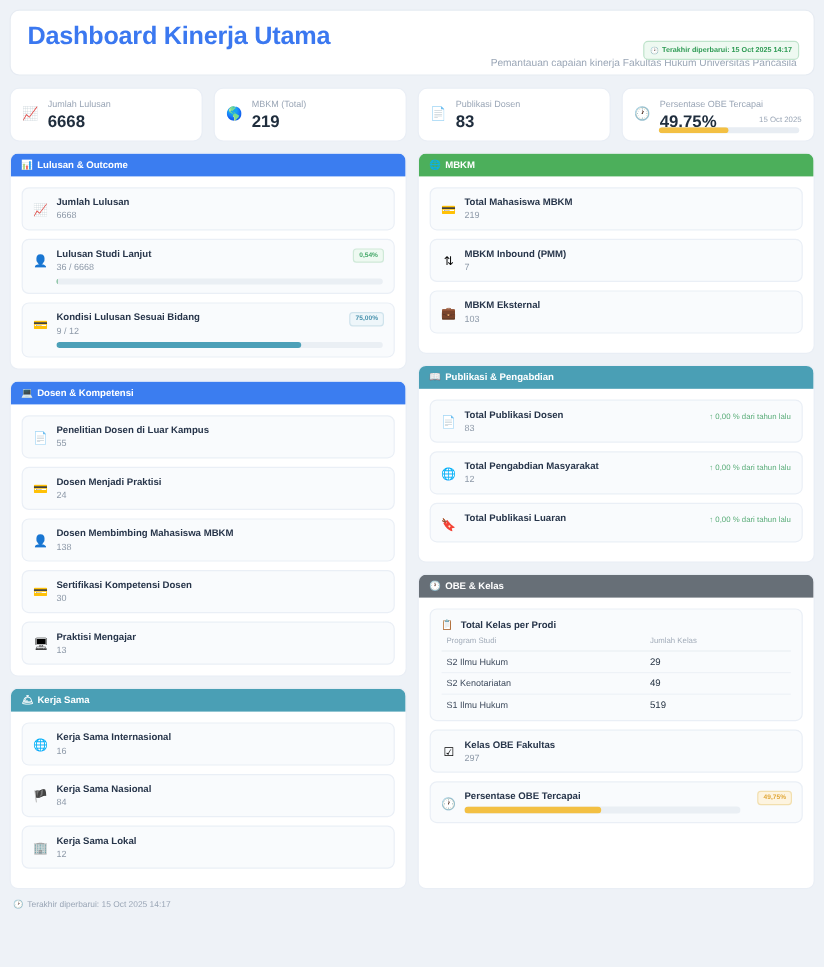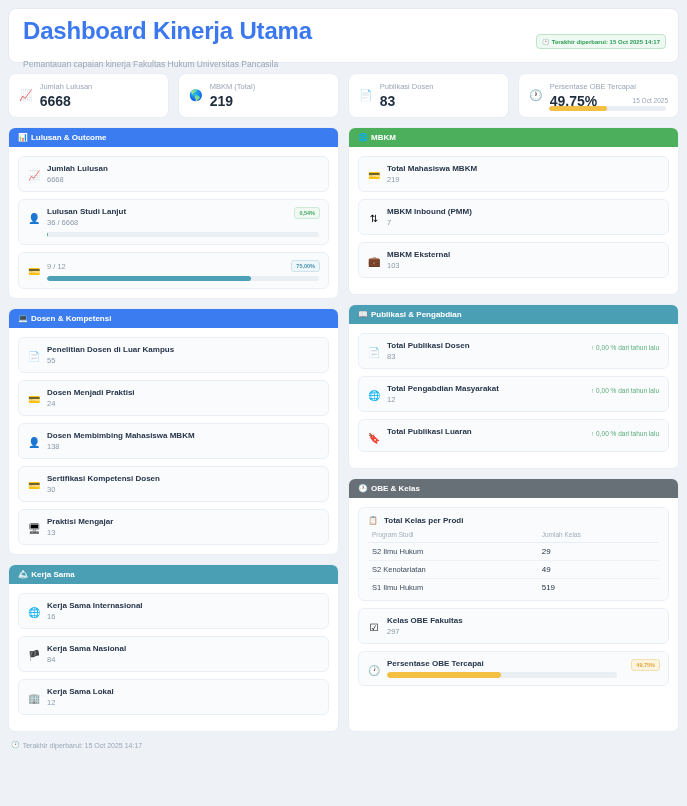--- a/index.html
+++ b/index.html
@@ -16,29 +16,30 @@
   .header {
     background: #ffffff;
     border: 1px solid #e6ebf2;
     border-radius: 8px;
     padding: 10px 14px 12px 14px;
     position: relative;
     height: 55px;
   }
   .header-title {
     color: #3b78f0;
-    font-size: 24px;
+    font-size: 21px;
     font-weight: bold;
     letter-spacing: -0.2px;
     line-height: 24px;
   }
   .header-sub {
     color: #9aa6b6;
     font-size: 8.5px;
-    margin-top: 16px;
+    margin-top: 4px;
+    text-align: right;
   }
   .header-badge {
     position: absolute;
     right: 12px;
     top: 25px;
     background: #eef9f1;
     border: 1px solid #bfe3cb;
     border-radius: 4px;
     color: #2f9b55;
     font-size: 6px;
@@ -294,20 +295,21 @@
               <div class="item-value">36 / 6668</div>
               <div class="prog">
                 <div class="prog-fill" style="width: 0.54%; background: rgb(90, 173, 121);"></div>
               </div>
             </div>
             <span class="item-badge badge-green">0,54%</span>
           </div>
           <div class="item">
             <span class="item-icon">💳</span>
             <div class="item-body">
+              <div class="item-label">Kondisi Lulusan Sesuai Bidang</div>
               <div class="item-value">9 / 12</div>
               <div class="prog">
                 <div class="prog-fill" style="width: 75%; background: rgb(76, 160, 184);"></div>
               </div>
             </div>
             <span class="item-badge badge-teal">75,00%</span>
           </div>
         </div>
       </div>
 

